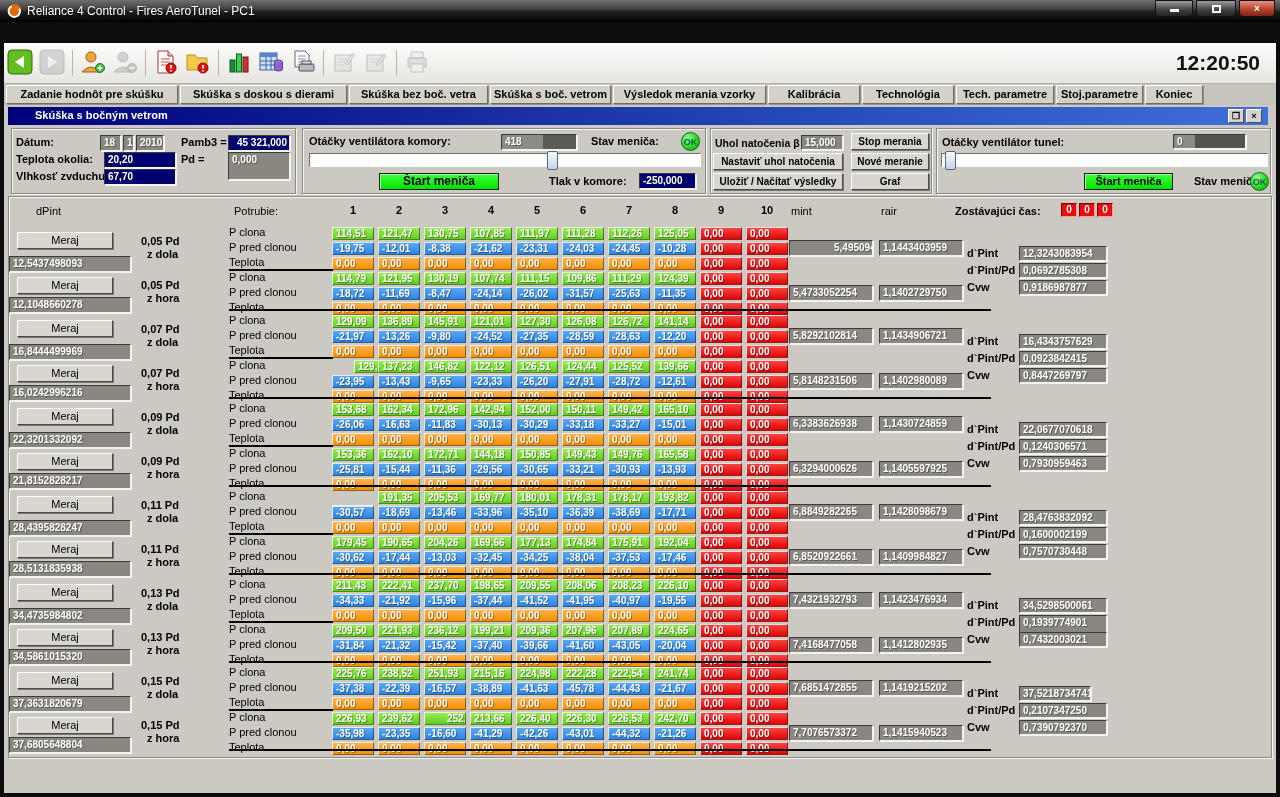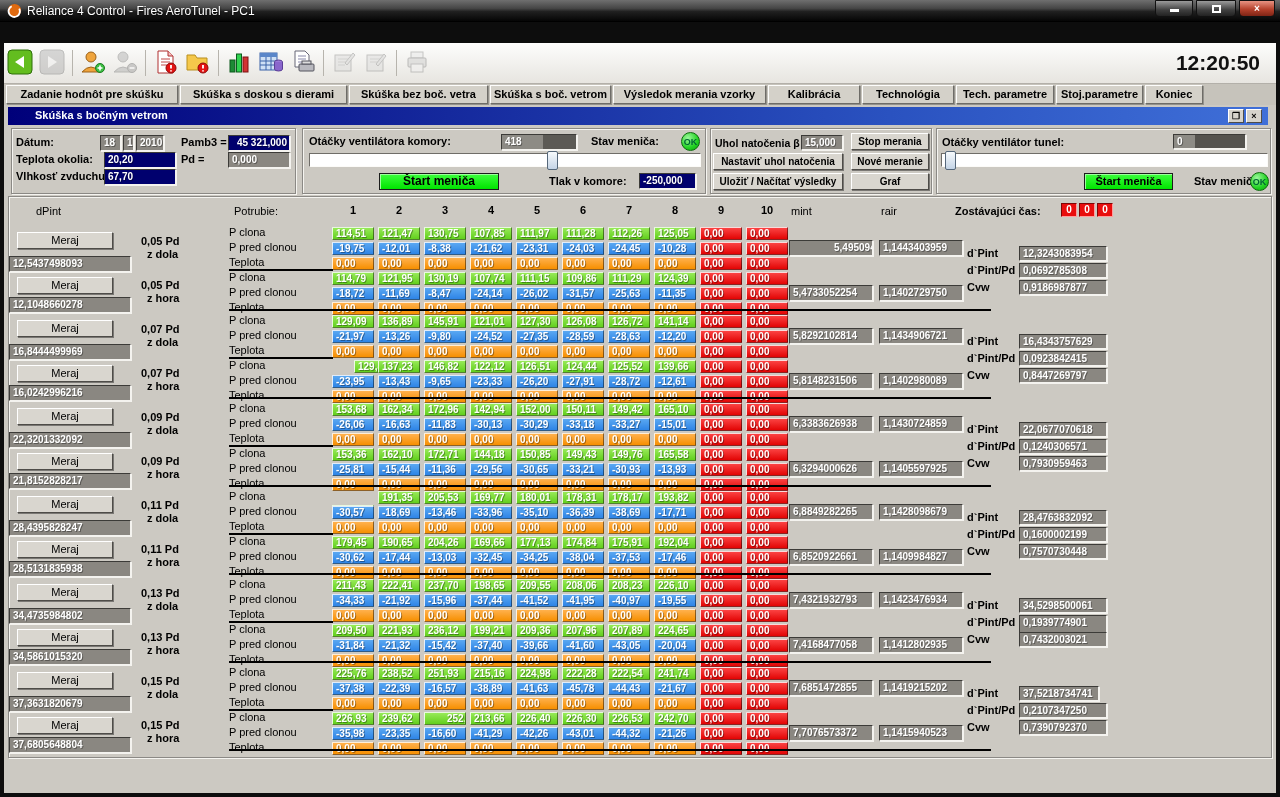--- a/index.html
+++ b/index.html
@@ -165,21 +165,21 @@
       <span class="sunkbox" style="left:88px;top:6px;width:21px;height:16px;">18</span>
       <span class="sunkbox" style="left:111px;top:6px;width:11px;height:16px;">1</span>
       <span class="sunkbox" style="left:124px;top:6px;width:28px;height:16px;">2010</span>
       <span class="lab" style="left:4px;top:24px;">Teplota okolia:</span>
       <span class="navybox" style="left:92px;top:23px;width:72px;height:16px;">20,20</span>
       <span class="lab" style="left:4px;top:41px;">Vlhkosť zvduchu:</span>
       <span class="navybox" style="left:92px;top:40px;width:72px;height:16px;">67,70</span>
       <span class="lab" style="left:169px;top:7px;">Pamb3 =</span>
       <span class="navybox" style="left:216px;top:6px;width:62px;height:16px;text-align:right;padding-right:2px;">45 321,000</span>
       <span class="lab" style="left:169px;top:24px;">Pd =</span>
-      <span class="sunkbox" style="left:216px;top:23px;width:62px;height:16px;">0,000</span>
+      <span class="sunkbox" style="left:216px;top:23px;width:62px;height:28px;">0,000</span>
     </div>
 
     <div class="gbox" style="left:298px;top:23px;width:404px;height:66px;">
       <span class="lab" style="left:6px;top:6px;">Otáčky ventilátora komory:</span>
       <span class="gaugebox" style="left:198px;top:5px;width:76px;height:16px;background:linear-gradient(90deg,#8d8b85 0 55%,#5c5a55 55%);">418</span>
       <span class="lab" style="left:288px;top:6px;">Stav meniča:</span>
       <span class="okind" style="left:378px;top:3px;">OK</span>
       <div class="slider" style="left:6px;top:24px;width:392px;">
         <span class="thumb" id="chamber-thumb" style="left: calc(62% - 5px);"></span>
       </div>
@@ -737,20 +737,20 @@
             <div class="cell orange" style="left: 645px; top: 79px; position: absolute;">0,00</div>
             <div class="cell red" style="left: 691px; top: 79px; position: absolute;">0,00</div>
             <div class="cell red" style="left: 737px; top: 79px; position: absolute;">0,00</div>
             <div class="sunkbox" style="left: 780px; top: 62px; width: 84px; height: 16px; position: absolute;">7,7076573372</div>
             <div class="sunkbox" style="left: 870px; top: 62px; width: 84px; height: 16px; position: absolute;">1,1415940523</div>
             <div class="sep" style="left: 220px; top: 46px; width: 104px; height: 2px; position: absolute;"></div>
             <div class="sep" style="left: 220px; top: 86px; width: 762px; height: 2px; position: absolute;"></div>
             <div class="pdlab" style="left: 958px; top: 24px; position: absolute;">d`Pint</div>
             <div class="pdlab" style="left: 958px; top: 41px; position: absolute;">d`Pint/Pd</div>
             <div class="pdlab" style="left: 958px; top: 58px; position: absolute;">Cvw</div>
-            <div class="sunkbox" style="left: 1010px; top: 23px; width: 80px; height: 15px; position: absolute;">37,5218734741</div>
+            <div class="sunkbox" style="left: 1010px; top: 23px; width: 72px; height: 15px; position: absolute;">37,5218734741</div>
             <div class="sunkbox" style="left: 1010px; top: 40px; width: 88px; height: 15px; position: absolute;">0,2107347250</div>
             <div class="sunkbox" style="left: 1010px; top: 57px; width: 88px; height: 15px; position: absolute;">0,7390792370</div>
           </div>
         </div>
     </div>
   </div>
 </div>
 
 </body></html>

